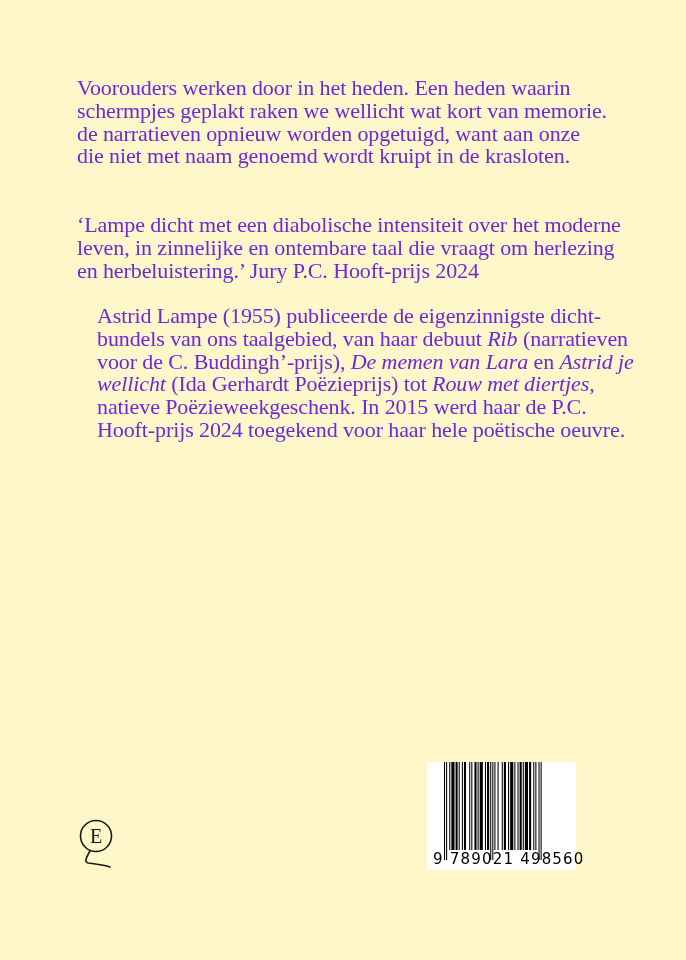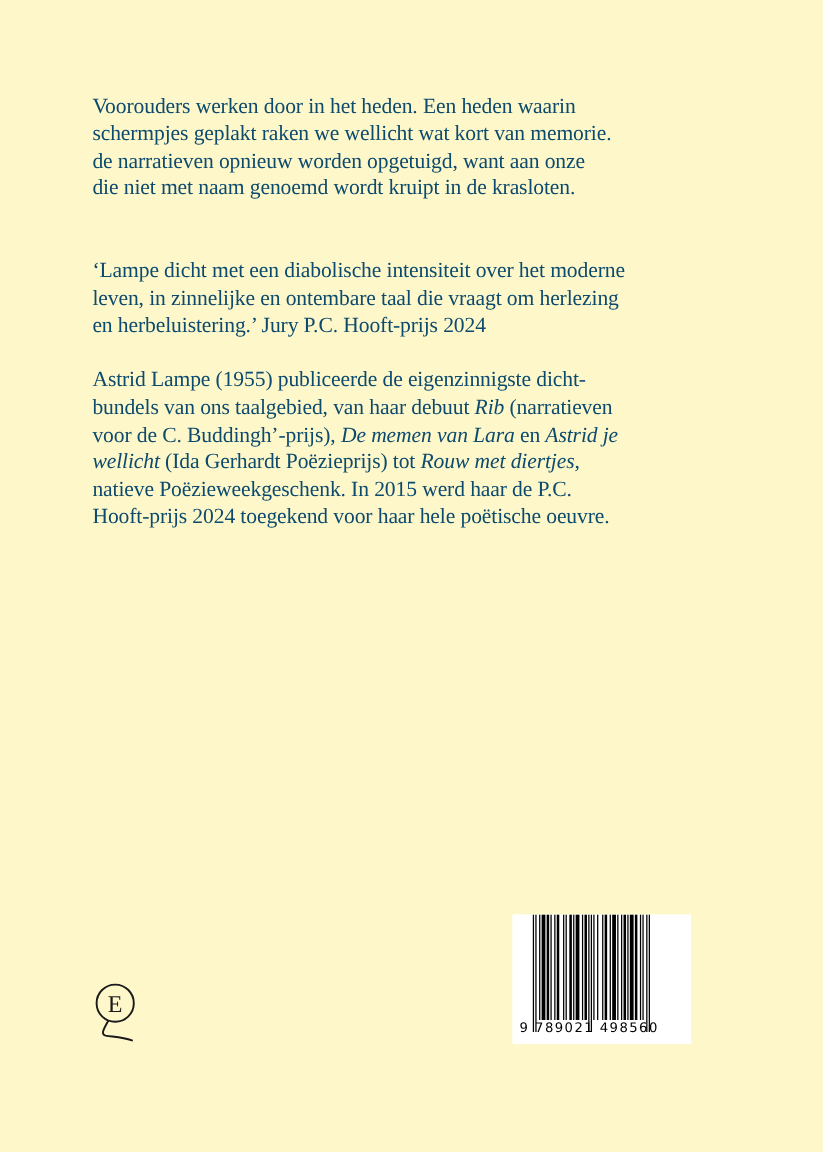--- a/index.html
+++ b/index.html
@@ -7,38 +7,38 @@
     width: 686px; height: 960px; overflow: hidden;
     background: #fdf7c9;
     position: relative;
     font-family: "DejaVu Serif", "Liberation Serif", serif;
     color: #1a1a1a;
   }
   .page { position: absolute; left: 0; top: 0; width: 686px; height: 960px; background: #fdf7c9; }
   .text-block {
     position: absolute; left: 77px; width: 560px;
     font-family: "Liberation Serif", "DejaVu Serif", serif;
-    font-size: 18px; line-height: 22.8px; letter-spacing: -0.1px;
-    color: #0c4a6e;
+    font-size: 22px; line-height: 22.8px; letter-spacing: -0.1px;
+    color: #6d28d9;
   }
   .text-block .line { display: block; white-space: nowrap; }
   .text-block i { }
   #p1 { top: 77px; }
   #p2 { top: 214px; }
-  #p3 { top: 305px; }
+  #p3 { top: 305px; margin-left: 20px; }
 
   .barcode {
     position: absolute; left: 427px; top: 762px; width: 149px; height: 108px;
     background: #ffffff;
   }
   .barcode svg { position: absolute; left: 0; top: 0; }
   .barcode .digits {
     position: absolute; left: 6px; top: 88px; width: 140px;
     font-family: "DejaVu Sans", "Liberation Sans", sans-serif;
-    font-size: 11px; letter-spacing: 1.2px; color: #000;
+    font-size: 15px; letter-spacing: 1.2px; color: #000;
     white-space: nowrap;
   }
   .logo { position: absolute; left: 78px; top: 818px; width: 40px; height: 56px; }
 </style>
 </head>
 <body>
 
 <div class="page">
 
   <div class="text-block" id="p1">

